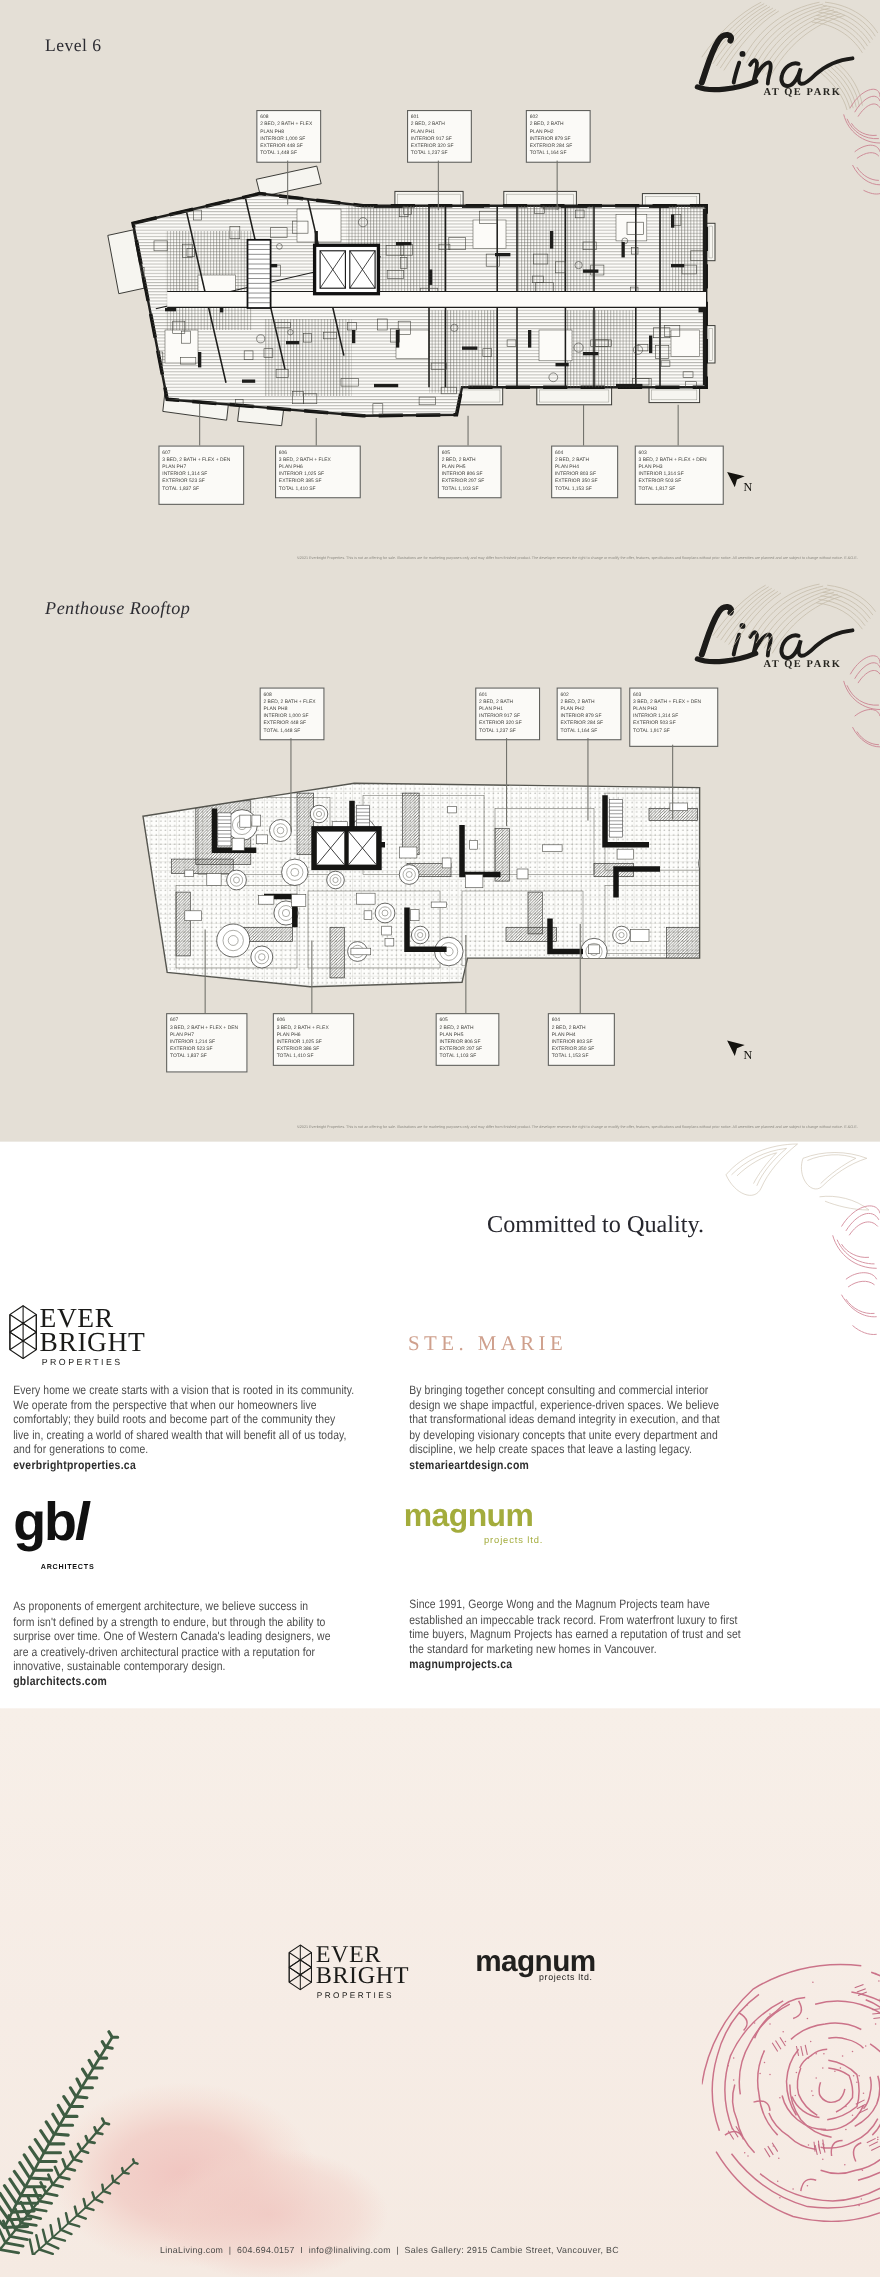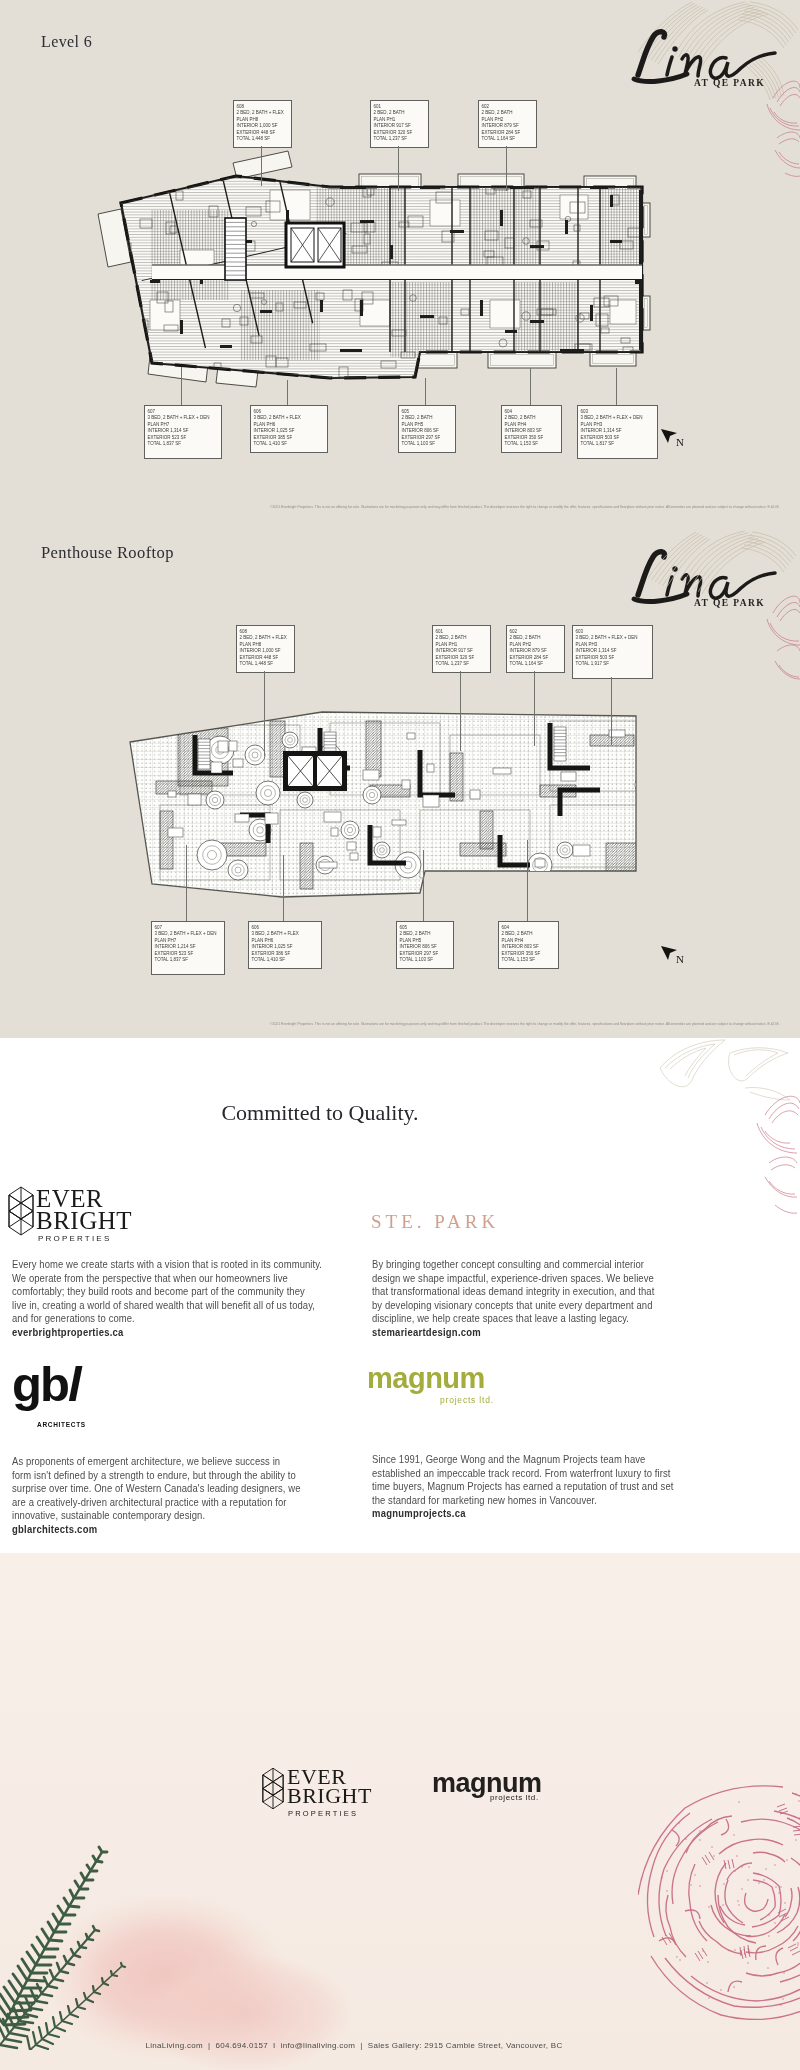--- a/index.html
+++ b/index.html
@@ -339,21 +339,21 @@
   </div>
 <div class="leader" style="left:616px;top:368px;height:37px;"></div>
 
 <svg class="abs" style="left:655px;top:425px;" width="36" height="26" viewBox="0 0 36 26">
     <path d="M6,4 L22,8 L15,11 L13,18 Z" fill="#14130f"></path>
     <text x="21" y="21" font-size="11" font-family="Liberation Serif" fill="#14130f">N</text>
   </svg>
 
 <div class="disc" style="left:270px;top:505px;width:500px;text-align:right;">©2021 Everbright Properties. This is not an offering for sale. Illustrations are for marketing purposes only and may differ from finished product. The developer reserves the right to change or modify the offer, features, specifications and floorplans without prior notice. All amenities are planned and are subject to change without notice. E.&amp;O.E.</div>
 
-<div class="abs serifh" style="left:41px;top:543px;font-size:16.5px;letter-spacing:.4px;">Penthouse Rooftop</div>
+<div class="abs serifh" style="left:41px;top:543px;font-size:16.5px;letter-spacing:.4px;font-style:italic;">Penthouse Rooftop</div>
 
 <svg class="abs" style="left:630px;top:548px;" width="150" height="62" viewBox="0 0 150 62">
 <g fill="none" stroke="#1c1b19" stroke-linecap="round">
 <path d="M34,9 C37,3 28,1 23,9 C16,20 13,33 8,47" stroke-width="5.4"></path>
 <path d="M4,51 C16,56 40,53 57,46" stroke-width="4.8"></path>
 <path d="M42,29 C40,35 38,42 37,47" stroke-width="3.6"></path>
 <circle cx="45" cy="21" r="2.7" fill="#1c1b19" stroke="none"></circle>
 <path d="M52,31 C54,27 57,25 58,29 C59,32 56,41 55,46 C58,38 64,30 68,29 C71,28 71,33 70,37 C69,41 68,44 68,48" stroke-width="3.5"></path>
 <path d="M96,30 C90,28 83,33 81,40 C79,46 82,51 87,50 C92,49 96,41 98,34 C96,41 95,47 98,48 C101,49 106,45 111,40 C121,31 133,26 145,25" stroke-width="3.5"></path>
 </g>
@@ -619,36 +619,36 @@
 <path d="M16,42 C22,56 35,64 50,64"></path>
 <path d="M20,46 C25,54 35,59 45,58"></path>
 <path d="M24,78 C34,70 48,70 52,78"></path>
 <path d="M26,85 C34,79 44,78 50,83"></path>
 <path d="M20,92 C28,106 40,113 52,112"></path>
 <path d="M24,96 C30,105 40,110 50,109"></path>
 <path d="M30,120 C37,126 45,129 52,128"></path>
 </g>
   </svg>
 
-<div class="abs serifh" style="left:0;top:1100px;width:640px;text-align:center;font-size:22px;color:#27272e;">Committed to Quality.</div>
+<div class="abs serifh" style="left:0;top:1100px;width:640px;text-align:right;font-size:22px;color:#27272e;">Committed to Quality.</div>
 
 <svg class="abs" style="left:8px;top:1186px;" width="26" height="50" viewBox="0 0 26 50">
 <g fill="none" stroke="#1a1a18" stroke-width="1">
 <path d="M13,1 L25,9 V25 L13,33 L1,25 V9 Z"></path>
 <path d="M13,17 L25,25 V41 L13,49 L1,41 V25 Z"></path>
 <path d="M1,9 L13,17 L25,9 M1,25 L13,33 L25,25 M13,1 V49 M1,9 V41 M25,9 V41 M1,9 L25,25 M25,9 L1,25 M1,25 L25,41 M25,25 L1,41"></path>
 </g>
   </svg>
 
 <div class="abs" style="left:36px;top:1188px;font-family:'Liberation Serif',serif;color:#1a1a18;font-size:25px;line-height:21.5px;letter-spacing:0.5px;">EVER<br>BRIGHT</div>
 <div class="abs" style="left:38px;top:1234px;font-size:8px;letter-spacing:2.2px;color:#1a1a18;">PROPERTIES</div>
 
 <div class="para" style="left:12px;top:1258px;width:400px;transform:scaleX(0.86);transform-origin:0 0;">Every home we create starts with a vision that is rooted in its community.<br>We operate from the perspective that when our homeowners live<br>comfortably; they build roots and become part of the community they<br>live in, creating a world of shared wealth that will benefit all of us today,<br>and for generations to come.<br><b>everbrightproperties.ca</b></div>
 
-<div class="abs" style="left:371px;top:1211px;font-family:'Liberation Serif',serif;font-size:19px;letter-spacing:4px;color:#cfa08d;">STE. PARK</div>
+<div class="abs" style="left:371px;top:1211px;font-family:'Liberation Serif',serif;font-size:19px;letter-spacing:4px;color:#cfa08d;">STE. MARIE</div>
 
 <div class="para" style="left:372px;top:1258px;width:400px;transform:scaleX(0.86);transform-origin:0 0;">By bringing together concept consulting and commercial interior<br>design we shape impactful, experience-driven spaces. We believe<br>that transformational ideas demand integrity in execution, and that<br>by developing visionary concepts that unite every department and<br>discipline, we help create spaces that leave a lasting legacy.<br><b>stemarieartdesign.com</b></div>
 
 <div class="abs" style="left:12px;top:1360px;font-size:49px;font-weight:bold;color:#111;letter-spacing:-2px;line-height:49px;">gb<span style="font-style:italic;">l</span></div>
 <div class="abs" style="left:37px;top:1421px;font-size:6.5px;letter-spacing:0.7px;color:#111;font-weight:bold;">ARCHITECTS</div>
 
 <div class="para" style="left:12px;top:1455px;width:400px;transform:scaleX(0.86);transform-origin:0 0;">As proponents of emergent architecture, we believe success in<br>form isn't defined by a strength to endure, but through the ability to<br>surprise over time. One of Western Canada's leading designers, we<br>are a creatively-driven architectural practice with a reputation for<br>innovative, sustainable contemporary design.<br><b>gblarchitects.com</b></div>
 
 <div class="abs" style="left:367px;top:1362px;font-size:29px;color:#a3ac3c;letter-spacing:-0.5px;font-weight:bold;">magnum</div>
 <div class="abs" style="left:440px;top:1395px;font-size:8.5px;letter-spacing:0.8px;color:#a3ac3c;">projects ltd.</div>

